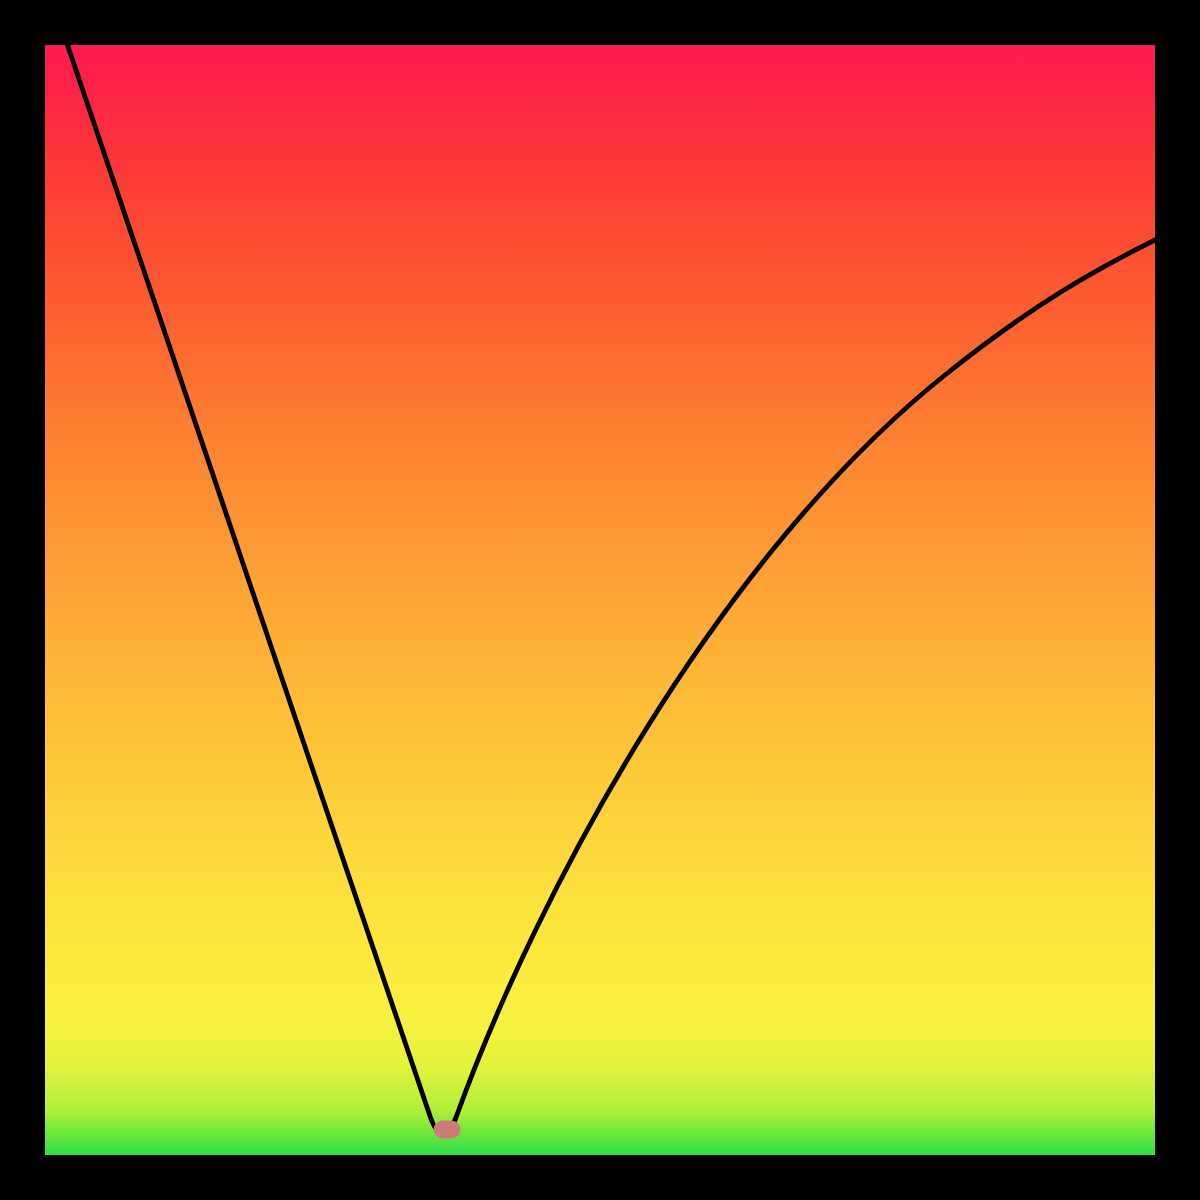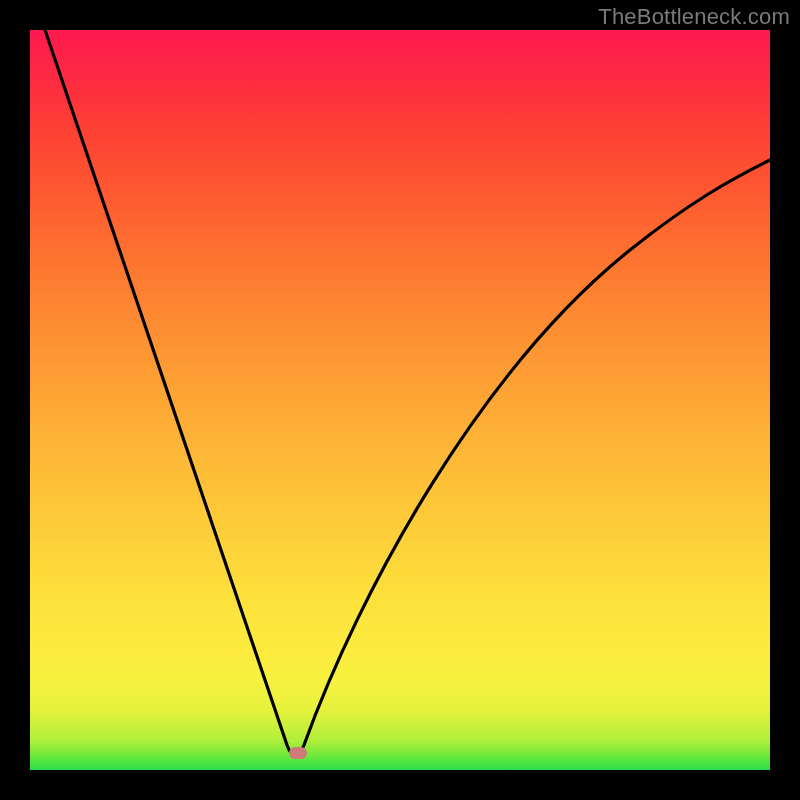--- a/index.html
+++ b/index.html
@@ -64,14 +64,13 @@
 </head>
 <body>
 
 <div class="frame">
   <div class="plot-area">
     <svg class="curve" viewBox="0 0 740 740" preserveAspectRatio="none">
       <path stroke="#000" stroke-width="3.2" fill="none" stroke-linecap="round" stroke-linejoin="round" d="M 15 0 L 257 715 Q 265 737 274 715 C 330 560 450 340 600 220 C 660 172 700 150 740 130"></path>
     </svg>
     <div class="marker" style="left: 258.88px; top: 716.98px;"></div>
   </div>
-  <div class="watermark">TheBottleneck.com</div>
 </div>
 
 </body></html>

